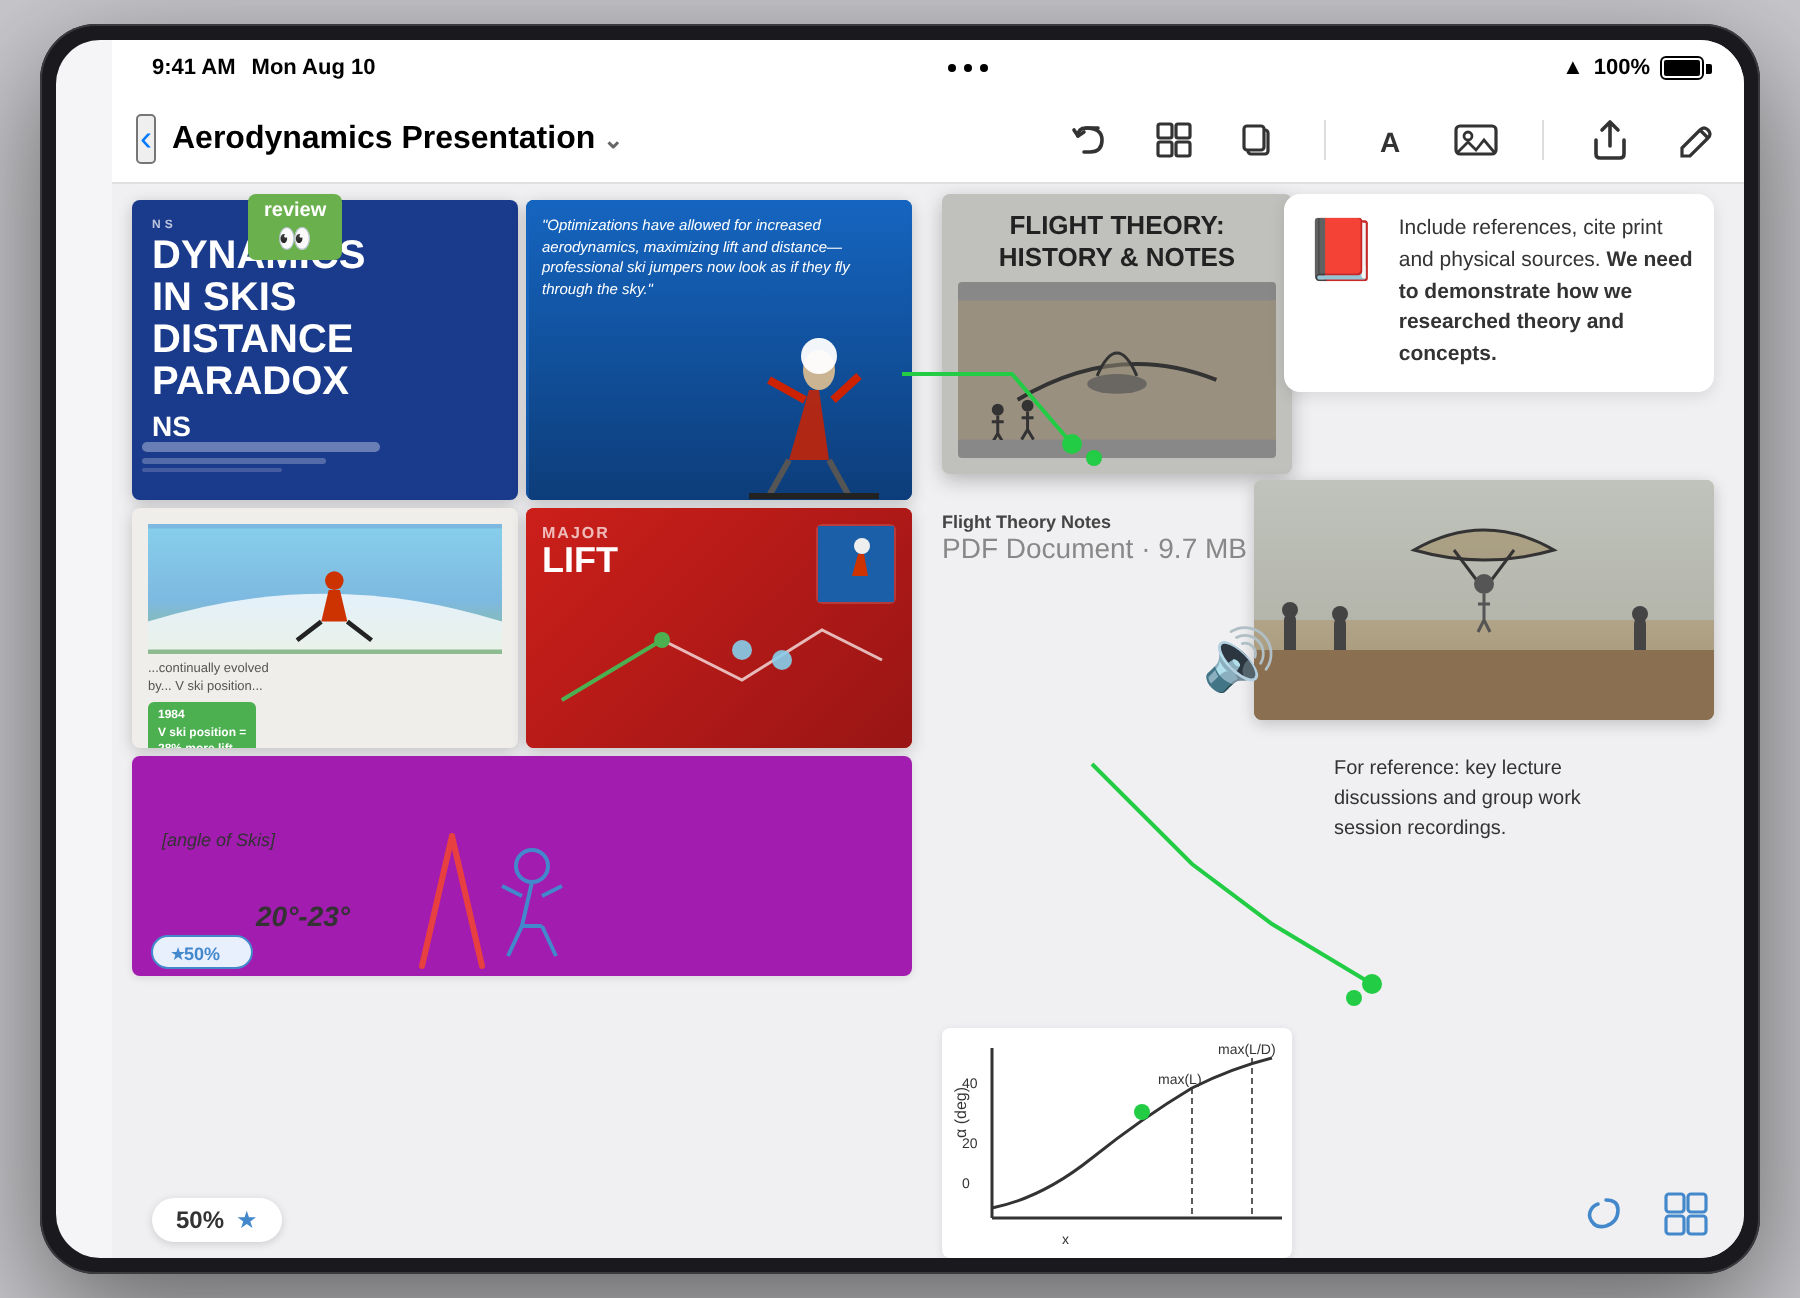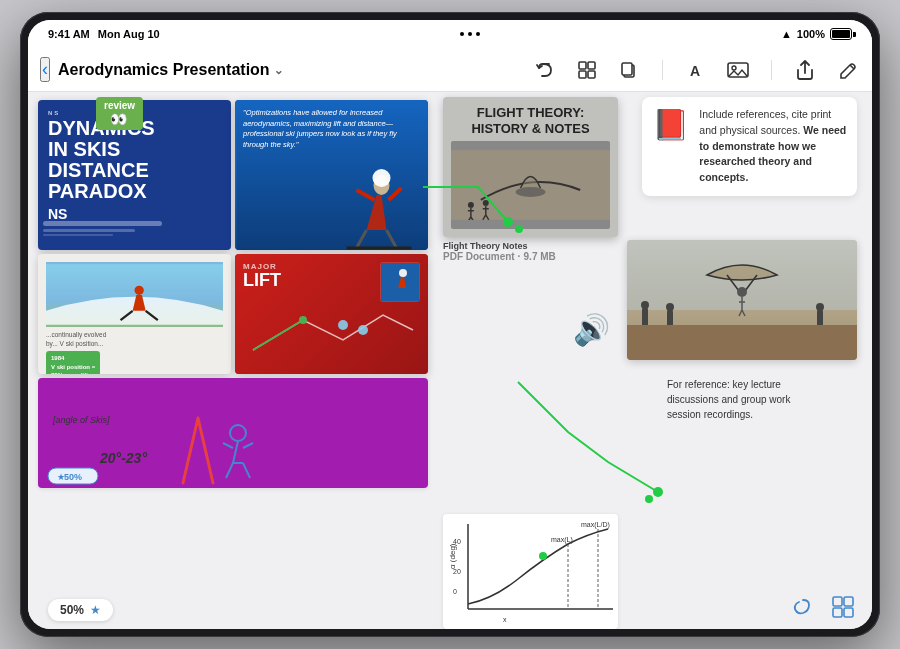--- a/index.html
+++ b/index.html
@@ -25,20 +25,21 @@
     }
 
     .ipad-screen {
       width: 100%;
       height: 100%;
       background: #f5f5f7;
       border-radius: 22px;
       overflow: hidden;
       display: flex;
       flex-direction: column;
+      padding-left: 28px;
     }
 
     
     .status-bar {
       height: 28px;
       background: white;
       display: flex;
       align-items: center;
       justify-content: space-between;
       padding: 0 20px;
@@ -595,24 +596,24 @@
               <path d="M70 38 Q80 15 90 38" stroke="#333" stroke-width="1.5" fill="rgba(150,140,120,0.5)"></path>
               <ellipse cx="80" cy="42" rx="15" ry="5" fill="#555" opacity="0.7"></ellipse>
 
               <circle cx="20" cy="55" r="3" fill="#333"></circle>
               <path d="M20 58 L20 67 M17 61 L23 61 M20 67 L17 72 M20 67 L23 72" stroke="#333" stroke-width="1.5"></path>
               <circle cx="35" cy="53" r="3" fill="#333"></circle>
               <path d="M35 56 L35 65 M32 59 L38 59 M35 65 L32 70 M35 65 L38 70" stroke="#333" stroke-width="1.5"></path>
             </svg>
           </div>
         </div>
-        <div style="font-size:9px;color:#444;margin-top:4px;font-weight:600;">
+        <div style="font-size:9px;color:#444;margin-top:19px;font-weight:600;">
           <span>Flight Theory Notes</span>
         </div>
-        <div style="font-size:10px;color:#888;font-weight:bold;">
+        <div style="font-size:14px;color:#888;">
           <span>PDF Document · 9.7 MB</span>
         </div>
       </div>
 
       <div class="reference-card" style="position:absolute;right:15px;top:5px;width:215px;background:white;border-radius:8px;padding:10px;box-shadow:0 2px 8px rgba(0,0,0,0.1);display:flex;gap:10px;align-items:flex-start;">
 
         <div style="font-size:30px;color:#e84040;flex-shrink:0;">📕</div>
         <div style="font-size:10.5px;color:#333;line-height:1.5;">
           <span>Include references, cite print and physical sources. </span><strong>We need to demonstrate how we researched theory and concepts.</strong>
         </div>

